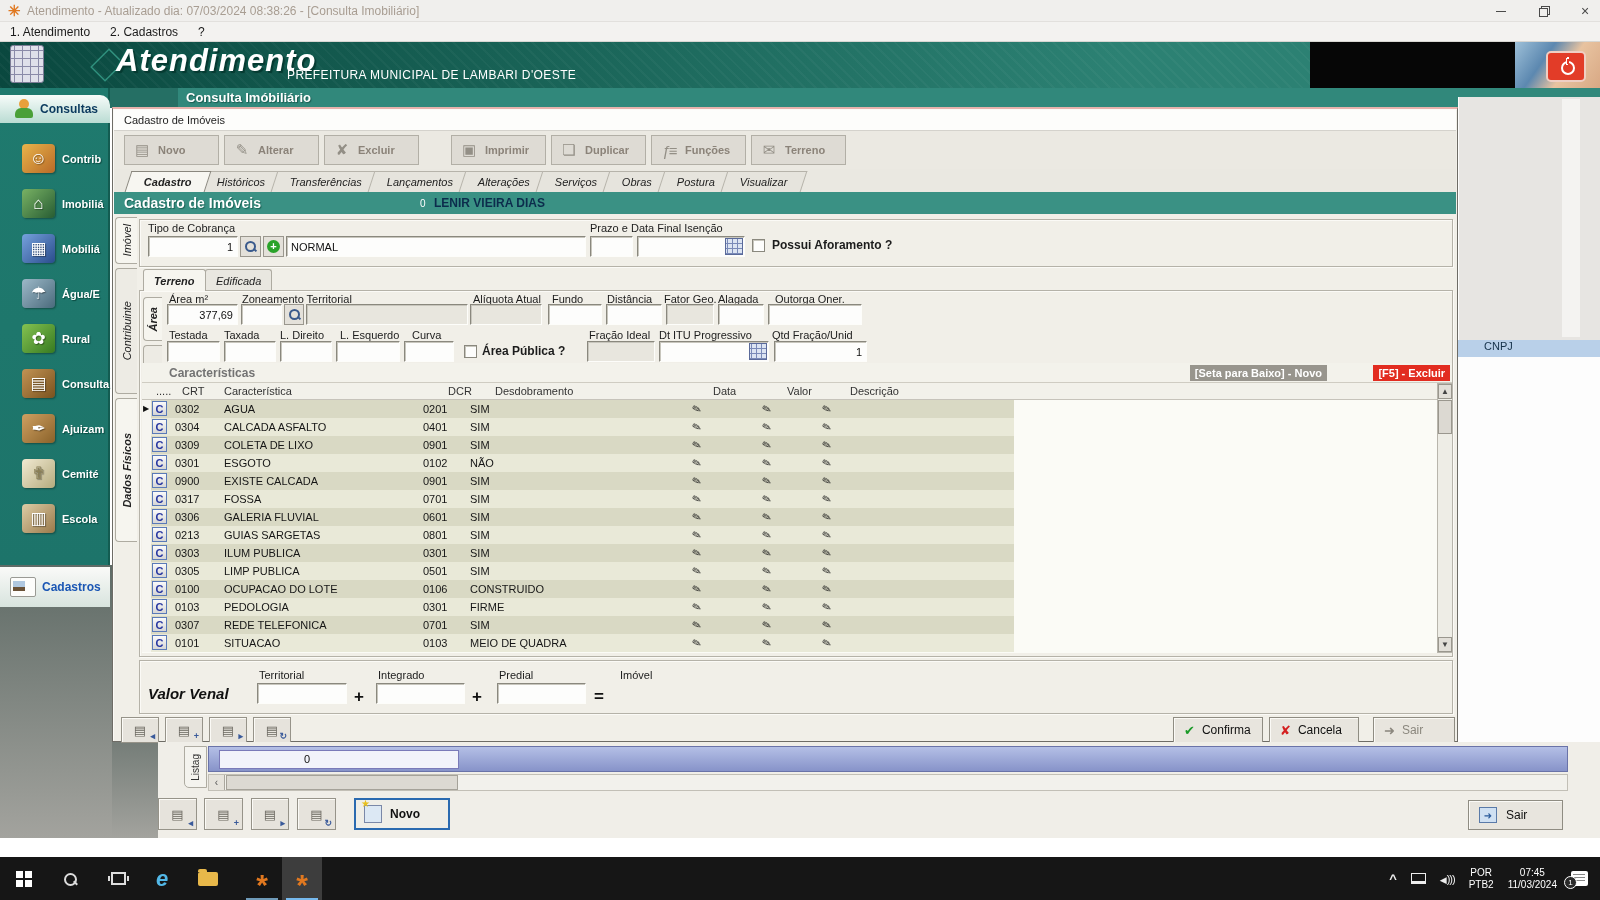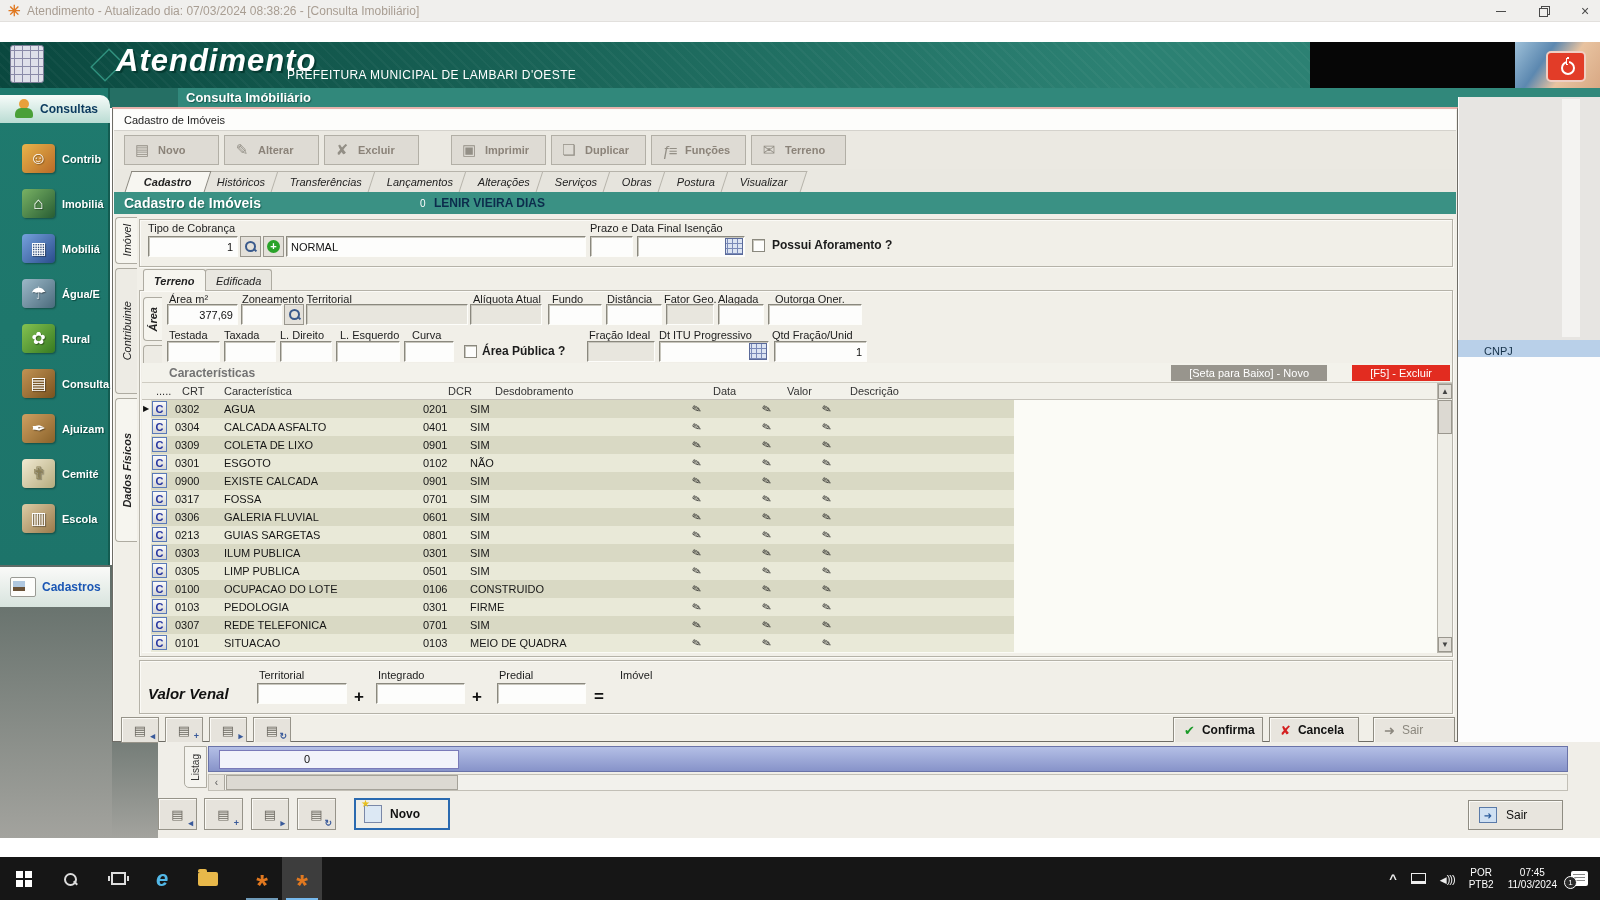--- a/index.html
+++ b/index.html
@@ -28,21 +28,21 @@
 .pwr::before{content:"";position:absolute;left:13px;top:8px;width:10px;height:10px;border:2px solid #fff;border-radius:50%}
 .pwr::after{content:"";position:absolute;left:19px;top:4px;width:2px;height:7px;background:#e23c28;box-shadow:0 2px 0 #fff inset;border-left:0}
 .pwr i{position:absolute;left:18px;top:5px;width:2px;height:7px;background:#fff}
 
 .subheader{position:absolute;left:0;top:88px;width:1600px;height:20px;background:#31887b}
 .subheader .dark{position:absolute;left:0;top:0;width:178px;height:20px;background:#256f64}
 .subheader .ttl{position:absolute;left:186px;top:2px;font-size:13px;font-weight:bold;color:#fff;text-shadow:1px 1px 1px #1a5a50}
 
 .bg-panel{position:absolute;left:1458px;top:97px;width:142px;height:243px;background:#e7e5e2;border-left:1px solid #fdfdfc}
 .bg-panel .strip{position:absolute;right:20px;top:2px;width:18px;height:238px;background:#f4f3f1}
-.cnpj-bar{position:absolute;left:1458px;top:340px;width:142px;height:17px;background:#b9d0e9;display:flex;align-items:flex-end}
+.cnpj-bar{position:absolute;left:1458px;top:340px;width:142px;height:17px;background:#b9d0e9;display:flex;align-items:flex-start}
 .cnpj-bar span{font-size:11px;color:#16324a;padding-left:26px}
 .bg-white{position:absolute;left:1458px;top:357px;width:142px;height:385px;background:#fdfdfd}
 
 .sidebar{position:absolute;left:0;top:88px;width:110px;height:477px;background:linear-gradient(180deg,#1f7a6e,#1d746a);border-right:2px solid #135c51}
 .sb-top{position:absolute;left:0;top:7px;width:110px;height:28px;background:linear-gradient(180deg,#f7fcfa,#badcd3);border-radius:0 10px 0 0;display:flex;align-items:center;cursor:pointer}
 .sb-top-ico{width:24px;height:22px;margin-left:12px;position:relative}
 .sb-top-ico::before{content:"";position:absolute;left:7px;top:1px;width:10px;height:10px;background:#e8a03a;border-radius:50%}
 .sb-top-ico::after{content:"";position:absolute;left:3px;top:10px;width:18px;height:10px;background:#4aa038;border-radius:6px 6px 2px 2px}
 .sb-top-label{font-size:12px;font-weight:bold;color:#0b3a5e;margin-left:4px}
 .sb-items{position:absolute;left:0;top:48px;width:110px;display:flex;flex-direction:column}
@@ -106,21 +106,21 @@
 .mag::after{content:"";position:absolute;left:8px;top:8px;width:4px;height:2px;background:#3a5a8c;transform:rotate(45deg)}
 .plusbtn{width:13px;height:13px;border-radius:50%;background:#2aa32a;color:#fff;font-size:11px;font-weight:bold;display:flex;align-items:center;justify-content:center;line-height:11px}
 .calbtn{position:absolute;width:18px;height:17px;background:#dce4f2;border:1px solid #5a6a9a;background-image:linear-gradient(#7a8ab8 1px,transparent 1px),linear-gradient(90deg,#7a8ab8 1px,transparent 1px);background-size:5px 5px;background-position:1px 4px;cursor:pointer}
 .chk{position:absolute;width:13px;height:13px;background:#fdfdfc;border:1px solid #8a887e;box-shadow:inset 1px 1px 0 #c8c6bd;cursor:pointer}
 
 .htab{position:absolute;height:22px;padding:0 10px;background:#e9e7e0;border:1px solid #aeaba1;border-bottom:none;border-radius:3px 3px 0 0;display:flex;align-items:center;font-size:11px;font-style:italic;color:#222;cursor:pointer}
 .htab.active{background:#f6f5ef;font-weight:bold;z-index:2}
 
 .ct-titlebar{position:absolute;left:2px;top:72px;width:1310px;height:20px;background:#f3f2eb;border-bottom:1px solid #cfccc2}
 .ct-title{position:absolute;left:27px;top:3px;font-size:12px;font-weight:bold;color:#737373}
-.chip{position:absolute;top:2px;height:16px;display:flex;align-items:center;padding:0 18px;font-size:11px;font-weight:normal;color:#fff}
+.chip{position:absolute;top:2px;height:16px;display:flex;align-items:center;padding:0 5px;font-size:11px;font-weight:bold;color:#fff}
 .chip.gray{background:#98958d;right:125px}
 .chip.red{background: #e22c20;right:2px}
 .ct-header{position:absolute;left:2px;top:92px;width:1295px;height:17px;background:#f2f1ea;border-bottom:1px solid #c6c3ba}
 .ct-header span{position:absolute;top:2px;font-size:11px;color:#333}
 .ct-rows{position:absolute;left:2px;top:109px;width:1295px;height:253px;background:#fbfbf6}
 .crow{position:relative;height:18px;width:872px}
 .crow:nth-of-type(odd){background:#d9d9c4}
 .crow:nth-of-type(even){background:#e9e9d8}
 .crow span{position:absolute;top:0;height:18px;line-height:18px;font-size:11px;color:#161616;white-space:nowrap}
 .rmark{left:0;width:9px;background:#f6f5f0}
@@ -136,21 +136,21 @@
 .vsb .up{top:0}.vsb .dn{bottom:0}
 .vsb .thumb{position:absolute;left:0;top:16px;width:14px;height:34px;background:#dcd9d2;border:1px solid #9a978e;cursor:pointer}
 
 .vv-title{position:absolute;left:8px;top:24px;font-size:15px;font-weight:bold;font-style:italic;color:#111}
 .vv-op{position:absolute;top:26px;font-size:17px;font-weight:bold;color:#111}
 .navbtn{position:absolute;width:38px;height:26px;background:#e6e3dc;border:1px solid #969389;box-shadow:inset 1px 1px 0 #fbfaf6;display:flex;align-items:center;justify-content:center;cursor:pointer}
 .navbtn .g{font-size:13px;color:#6a675f}
 .navbtn .sub{position:absolute;right:3px;bottom:1px;font-size:9px;color:#3a5a9a;font-weight:bold}
 .pbtn{position:absolute;height:26px;background:#e8e5de;border:1px solid #8f8c82;box-shadow:inset 1px 1px 0 #fbfaf6;display:flex;align-items:center;gap:7px;padding:0 10px;cursor:pointer}
 .pbtn .pi{font-size:13px}
-.pbtn .pl{font-size:12px;font-weight:bold;color:#111}
+.pbtn .pl{font-size:12px;font-weight:normal;color:#111}
 .pbtn.disabled .pl{color:#8b877e;font-weight:normal}
 .pbtn.disabled .pi{color:#8b877e}
 
 .bottom-white{position:absolute;left:158px;top:742px;width:1442px;height:96px;background:#f0eee8}
 .listag-tab{position:absolute;left:184px;top:746px;width:23px;height:42px;background:#f4f3ee;border:1px solid #aeaba1;border-radius:0 0 0 5px;display:flex;align-items:center;justify-content:center}
 .listag-tab span{writing-mode:vertical-rl;transform:rotate(180deg);font-size:10px;color:#333}
 .bluebar{position:absolute;left:208px;top:746px;width:1360px;height:26px;background:linear-gradient(180deg,#b4bfe6,#8793c9);border:1px solid #6a73a8}
 .bluebar .bfld{position:absolute;left:10px;top:3px;width:240px;height:19px;background:#f2f3fa;border:1px solid #7a7ab8;font-size:11px;color:#111;line-height:17px;padding-left:84px}
 .hsb{position:absolute;left:208px;top:774px;width:1360px;height:17px;background:#f2f1ec;border:1px solid #c2bfb6}
 .hsb .la{position:absolute;left:0;top:0;width:16px;height:15px;background:#e6e3dc;border-right:1px solid #aaa79e;font-size:10px;color:#555;display:flex;align-items:center;justify-content:center;cursor:pointer}
@@ -211,20 +211,26 @@
       <span class="wbtn">
           <span class="minbar"></span>
         </span>
       <span class="wbtn">
           <span class="maxbox"></span>
         </span>
       <span class="wbtn">×</span>
     </span>
   </div>
 
+  <div class="menubar">
+
+  <span class="menu-item">1. Atendimento</span>
+      <span class="menu-item">2. Cadastros</span>
+      <span class="menu-item">?</span>
+    </div>
 
   <div class="header">
     <div class="calc-ico"></div>
     <div class="logo-pattern"></div>
     <span class="logo-text">Atendimento</span>
     <span class="muni-text">PREFEITURA MUNICIPAL DE LAMBARI D'OESTE</span>
     <div class="hdr-black"></div>
     <div class="hdr-photo"></div>
     <div class="pwr">
         <i></i>

